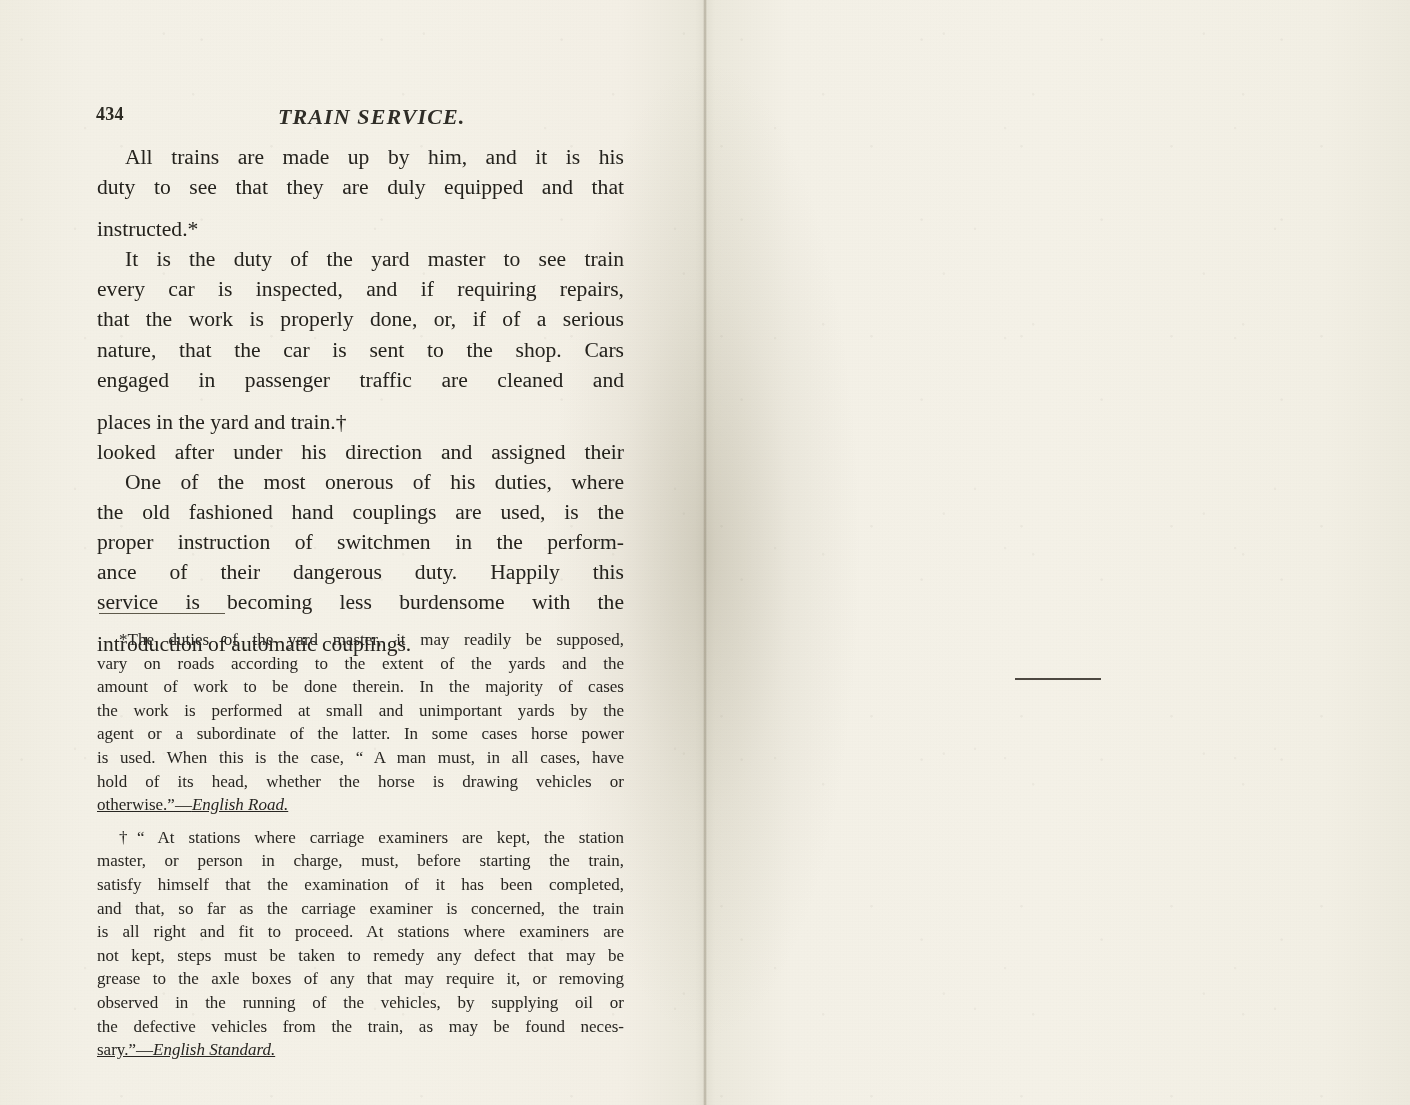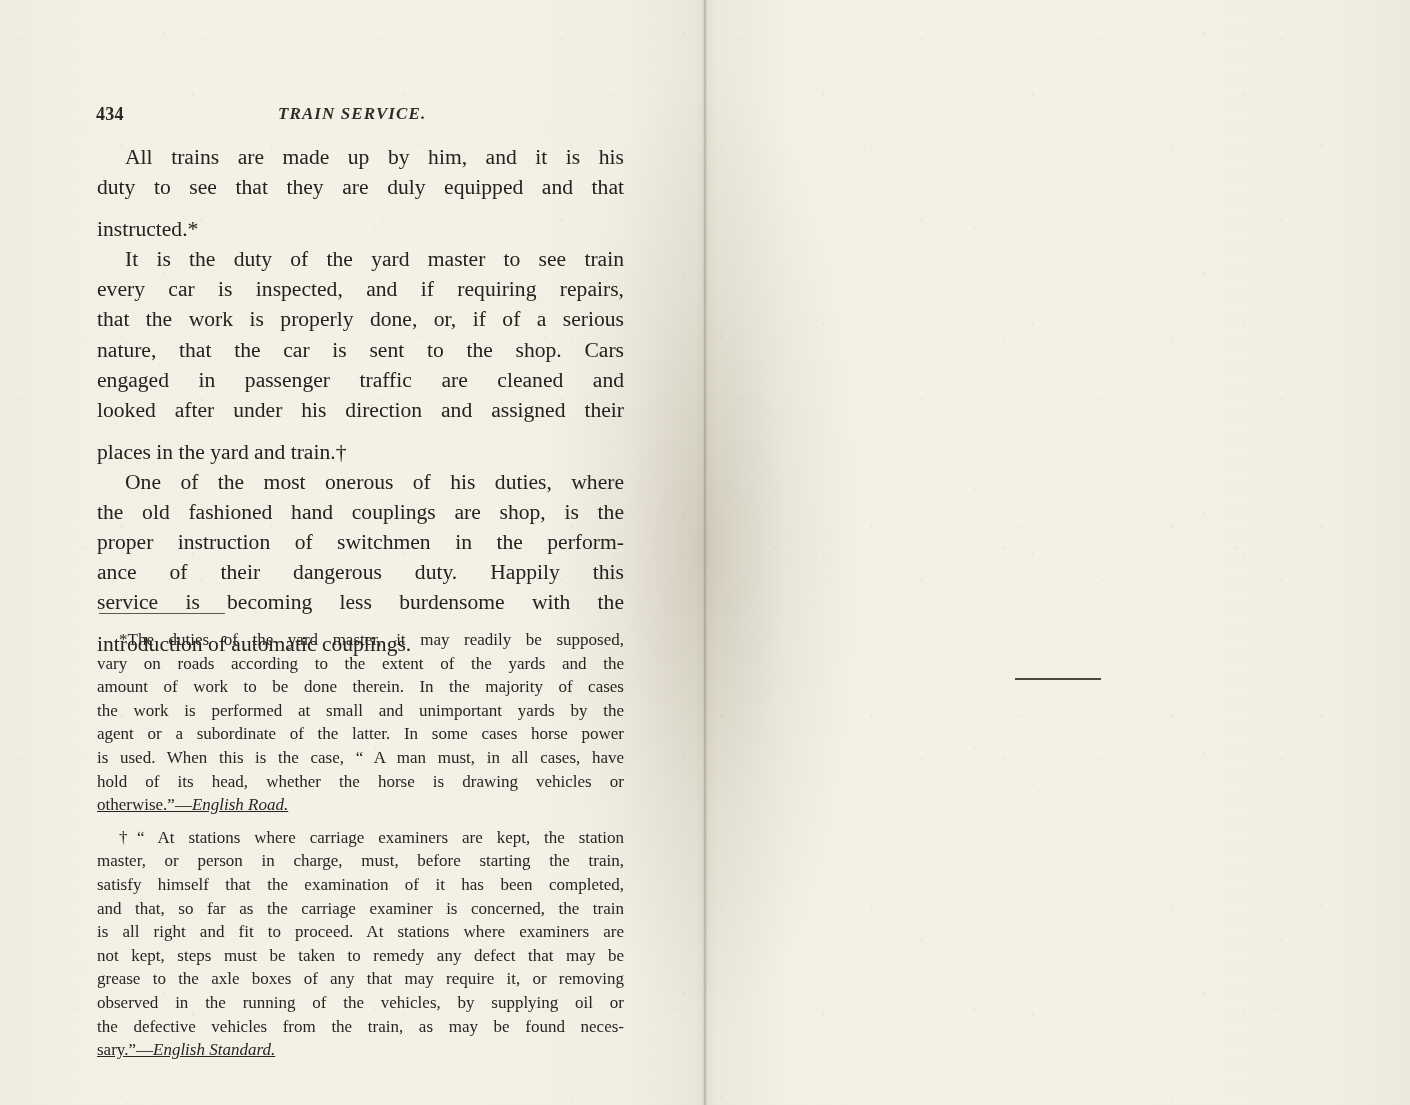--- a/index.html
+++ b/index.html
@@ -64,21 +64,21 @@
   }
   #page-left  { left: 0px;   width: 706px; }
   #page-right { left: 706px; width: 704px; }
 
   .running-head {
     position: absolute;
     top: 88px;
     height: 22px;
     font-style: italic;
     font-weight: 700;
-    font-size: 17px;
+    font-size: 22px;
     letter-spacing: 1.1px;
     color: #2e2c26;
     white-space: nowrap;
   }
   .folio {
     position: absolute;
     top: 88px;
     font-size: 18px;
     font-style: normal;
     font-weight: 700;
@@ -194,26 +194,26 @@
           <span class="ln firstln">All trains are made up by him, and it is his</span>
           <span class="ln">duty to see that they are duly equipped and that</span>
           <span class="ln lastln">instructed.*</span>
         </div>
         <div class="para-lines">
           <span class="ln firstln">It is the duty of the yard master to see train</span>
           <span class="ln">every car is inspected, and if requiring repairs,</span>
           <span class="ln">that the work is properly done, or, if of a serious</span>
           <span class="ln">nature, that the car is sent to the shop.  Cars</span>
           <span class="ln">engaged in passenger traffic are cleaned and</span>
+          <span class="ln lastln">places in the yard and train.†</span>
           <span class="ln">looked after under his direction and assigned their</span>
-          <span class="ln lastln">places in the yard and train.†</span>
         </div>
         <div class="para-lines">
           <span class="ln firstln">One of the most onerous of his duties, where</span>
-          <span class="ln">the old fashioned hand couplings are shop, is the</span>
+          <span class="ln">the old fashioned hand couplings are used, is the</span>
           <span class="ln">proper instruction of switchmen in the perform-</span>
           <span class="ln">ance of their dangerous duty.  Happily this</span>
           <span class="ln">service is becoming less burdensome with the</span>
           <span class="ln lastln">introduction of automatic couplings.</span>
         </div>
       </div>
 
     <div class="footnotes" id="footnotes-left">
       <div class="fn-rule"></div>
       <div class="fn-body">

